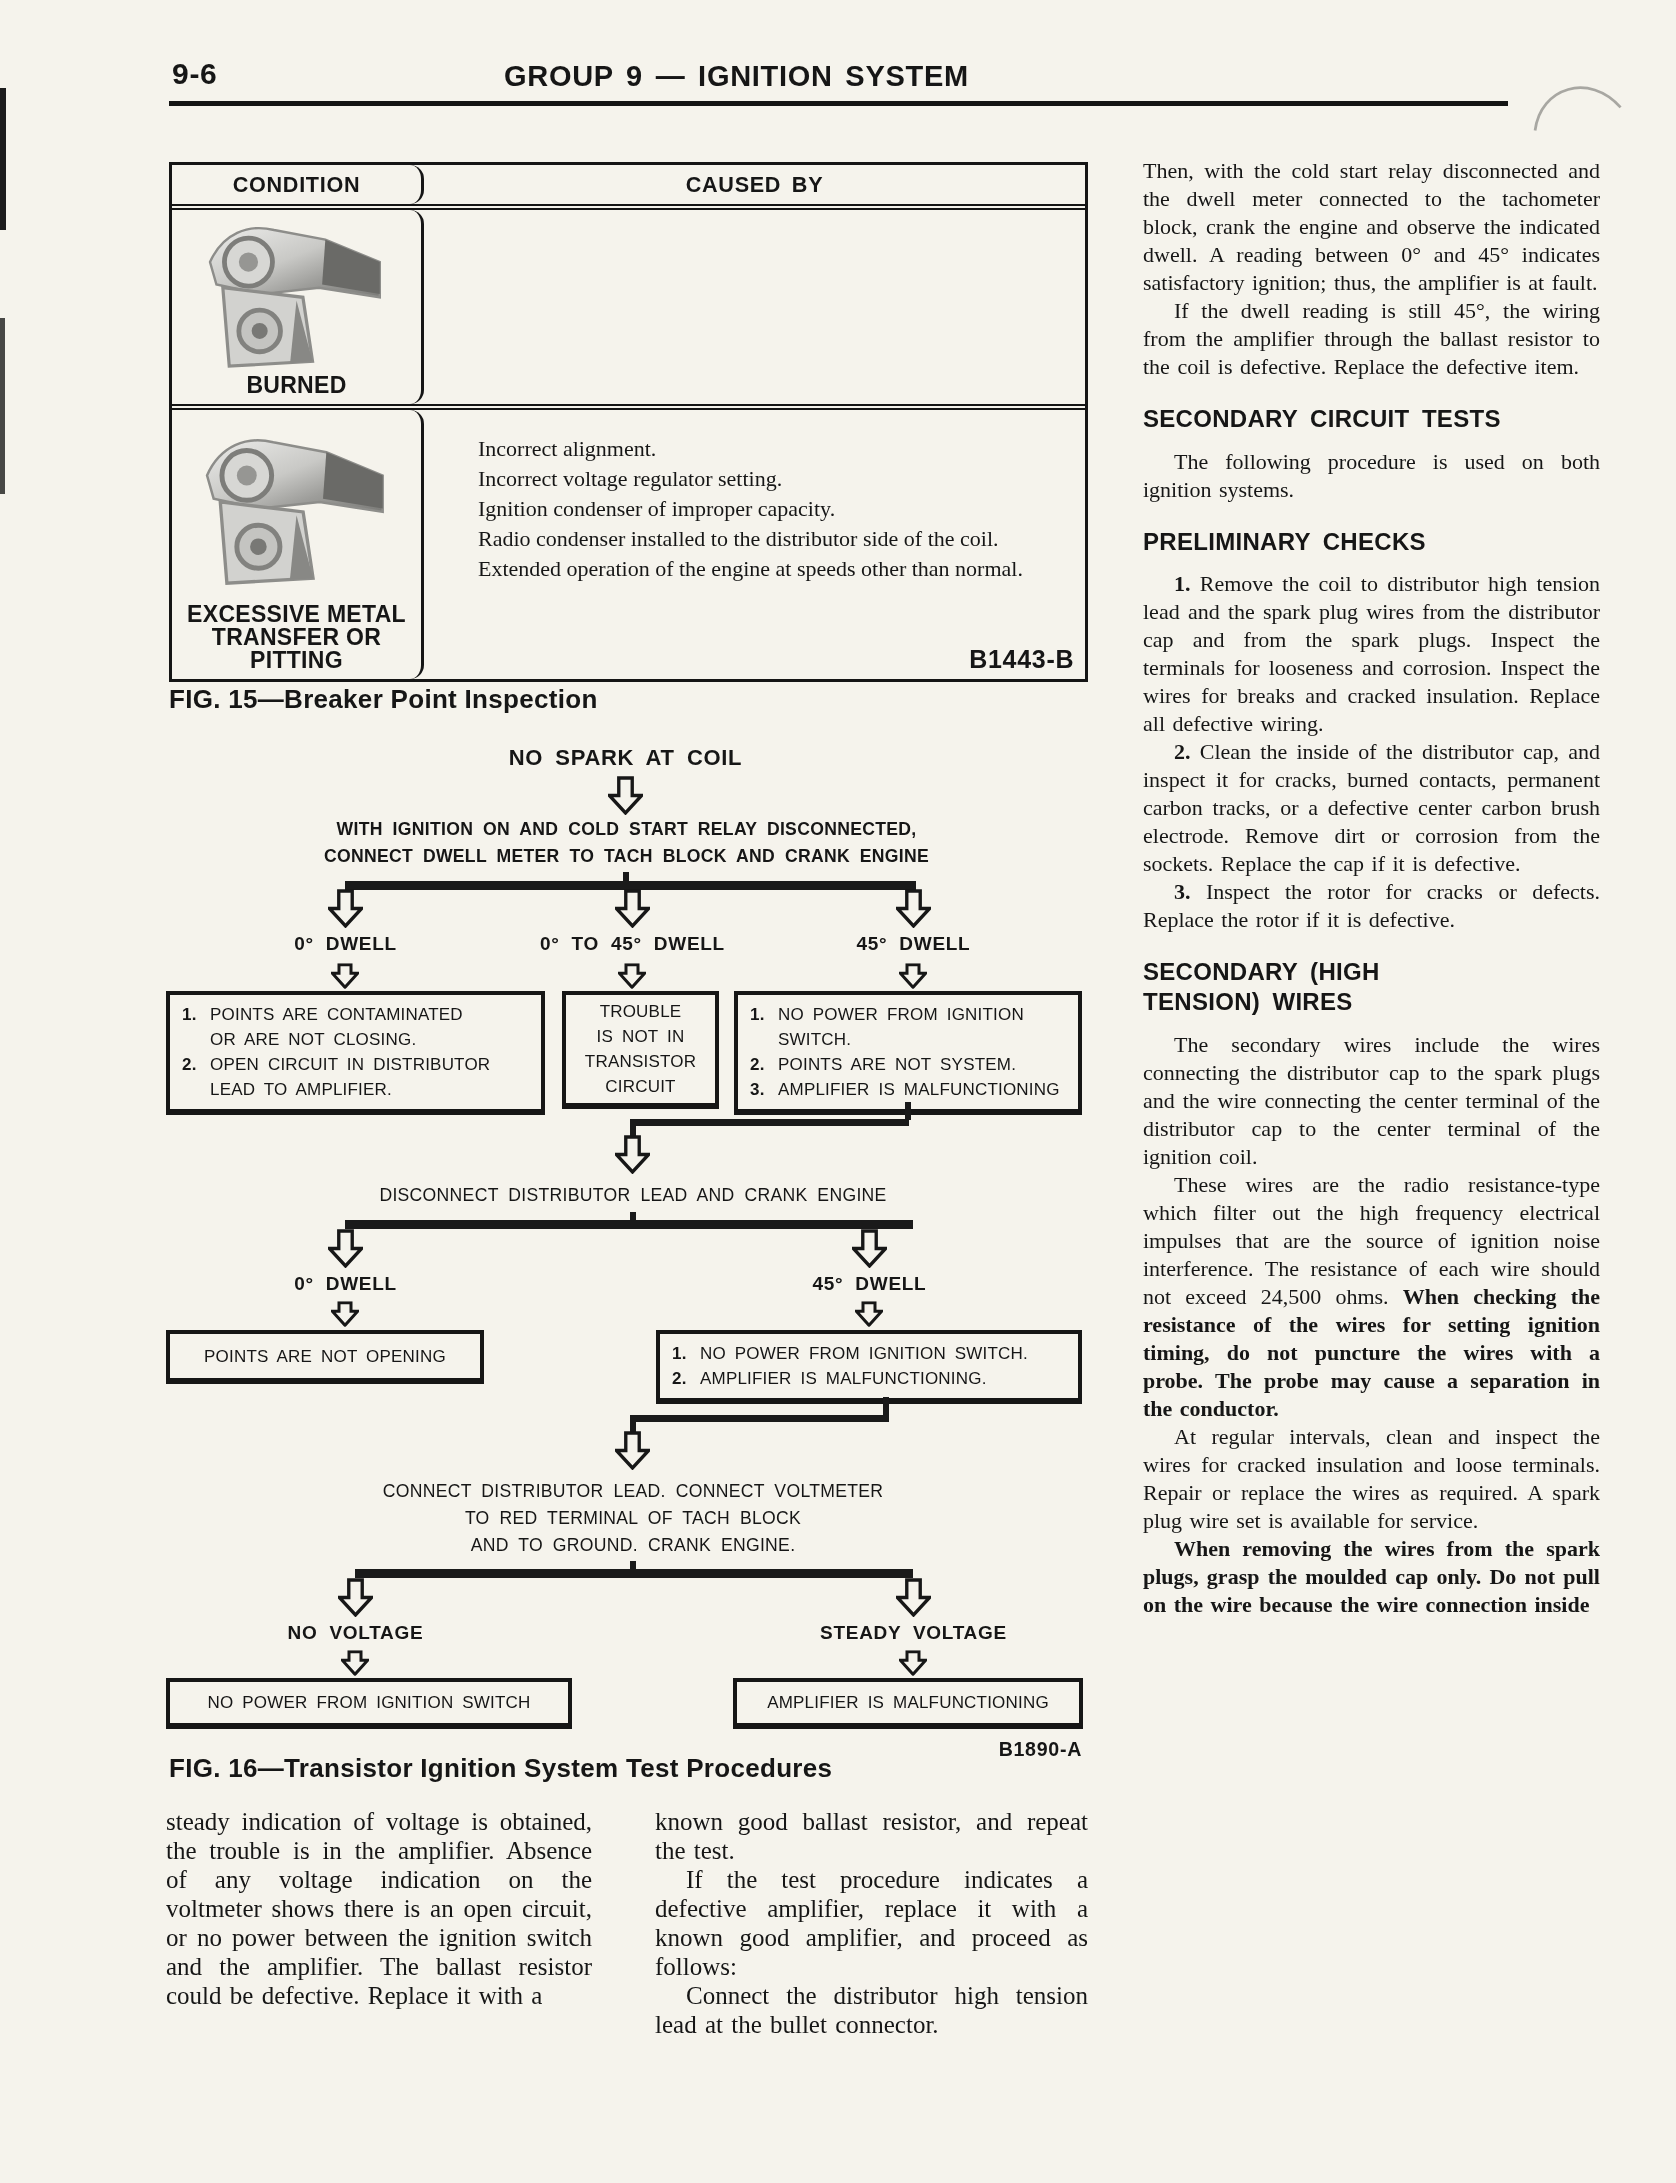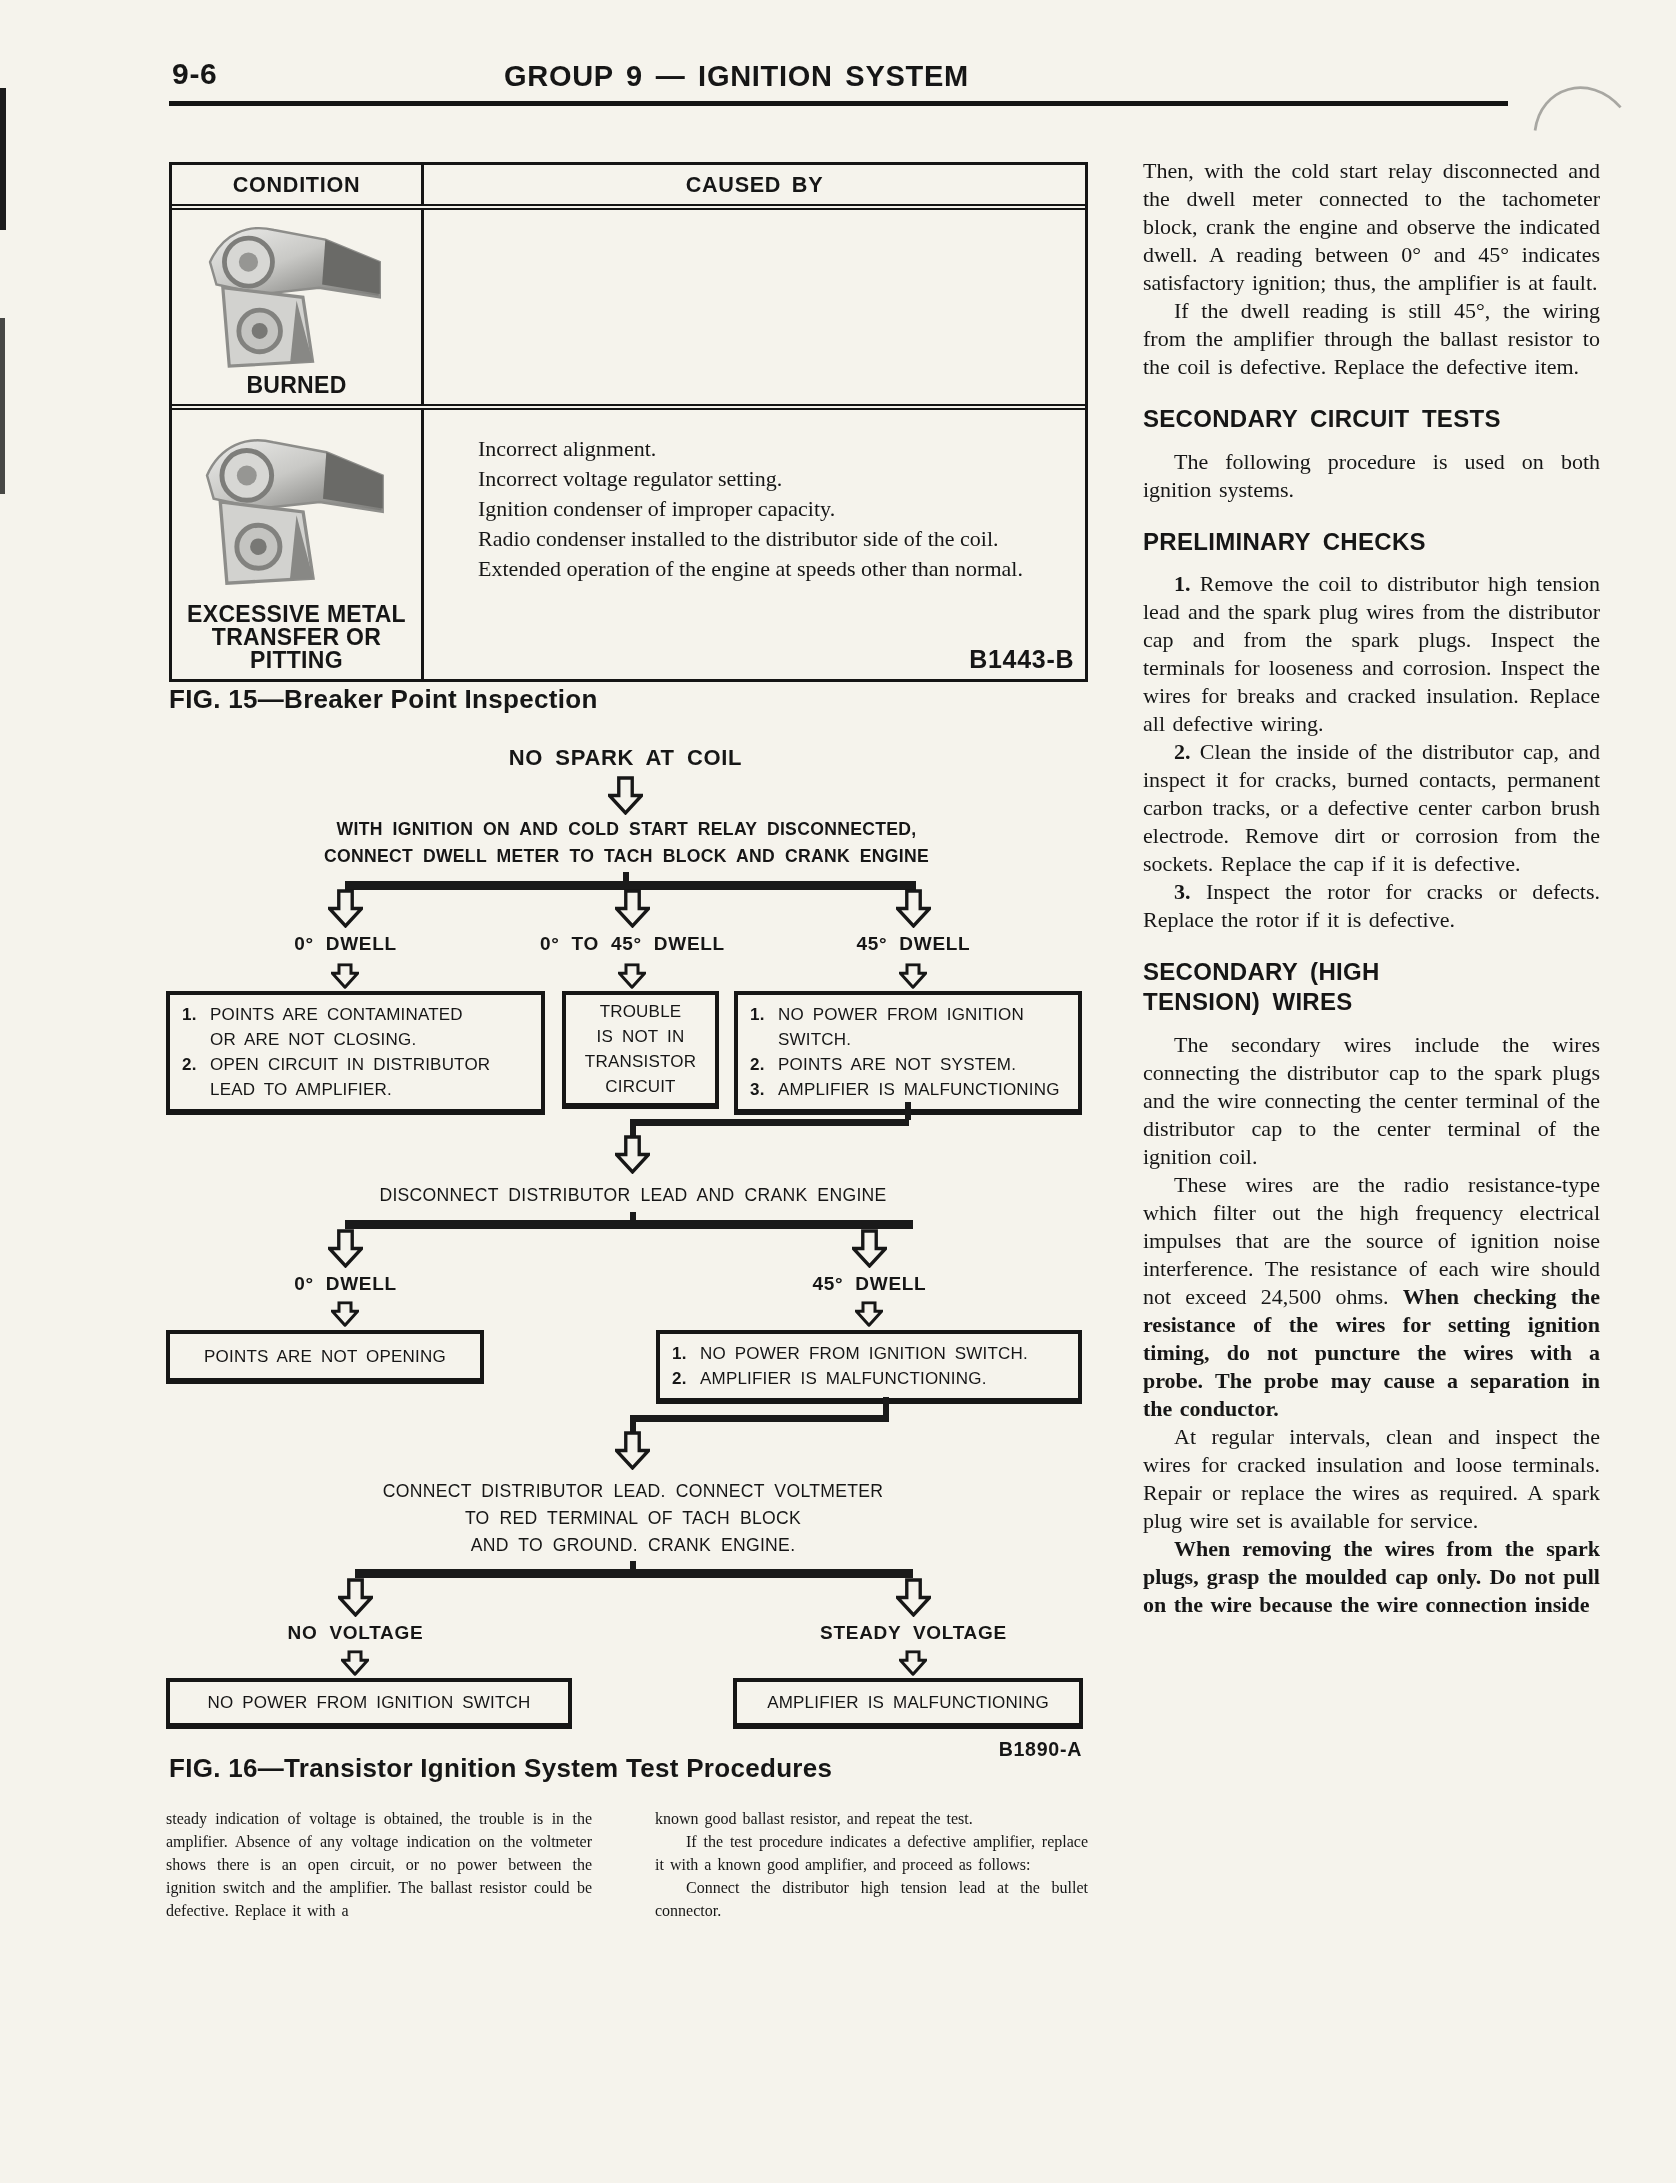--- a/index.html
+++ b/index.html
@@ -18,21 +18,21 @@
            font-weight:bold;font-size:29px;letter-spacing:0.7px;word-spacing:4px;}
   .hdr-rule{position:absolute;left:169px;top:101px;width:1339px;height:4.7px;background:#141414;}
 
   
   .ctable{position:absolute;left:169px;top:162px;width:913px;border:3.4px solid #151515;
           font-family:"Liberation Serif",serif;}
   .trow{display:flex;}
   .thead{border-bottom:6px double #151515;}
   .r1{border-bottom:6px double #151515;height:194px;}
   .r2{height:269px;}
-  .c1{width:252px;border-right:3.4px solid #151515;flex:none;box-sizing:border-box;}
+  .c1{width:252px;border-right:3.4px solid #151515;flex:none;box-sizing:border-box;border-radius:14px;}
   .c2{flex:1;box-sizing:border-box;position:relative;}
   .hcell{height:39px;display:flex;align-items:center;justify-content:center;
          font-family:"Liberation Sans",sans-serif;font-weight:bold;font-size:21.6px;letter-spacing:0.7px;word-spacing:4px;}
   .ccell{display:flex;flex-direction:column;align-items:center;justify-content:flex-end;padding:4px 2.7px 6.8px 2.7px;}
   .clabel{font-family:"Liberation Sans",sans-serif;font-weight:bold;font-size:23px;text-align:center;
           white-space:pre-line;line-height:23px;letter-spacing:0.3px;}
   .photo{flex:1;width:223px;min-height:0;}
   .tcell-inner{padding:0 20px 0 24px;font-size:22px;line-height:30px;}
   .r1 .tcell-inner{padding-top:69px;}
   .r2 .tcell-inner{padding-top:24px;}
@@ -56,21 +56,21 @@
   .flabel{position:absolute;text-align:center;font-weight:bold;font-size:19px;letter-spacing:0.7px;word-spacing:6px;}
   .fbox{position:absolute;box-sizing:border-box;border:4px solid #161616;border-bottom-width:6.8px;
         font-size:17px;line-height:25px;word-spacing:4px;letter-spacing:0.2px;background:transparent;}
   .fbox.pad{padding:6.8px 12px;}
   .fbox.ctr{display:flex;align-items:center;justify-content:center;text-align:center;}
   .fitem{display:flex;}
   .fnum{width:28px;flex:none;font-weight:bold;}
   .ftxt{white-space:pre-line;}
 
   
-  .bodycol{position:absolute;font-size:16px;line-height:23px;text-align:justify;word-spacing:2px;}
+  .bodycol{position:absolute;font-size:25px;line-height:29px;text-align:justify;word-spacing:2px;}
   .bodycol p{margin:0;}
   .bodycol p.ind{text-indent:31px;}
   #rcol{font-size:22px;line-height:28px;}
   #rcol h3{font-family:"Liberation Sans",sans-serif;font-weight:bold;font-size:24px;
            margin:23px 0 13.5px 0;letter-spacing:0.3px;word-spacing:5.4px;line-height:30px;}
   .pnum{font-weight:bold;}
   .boldrun{font-weight:bold;}
 </style>
 </head>
 <body>

